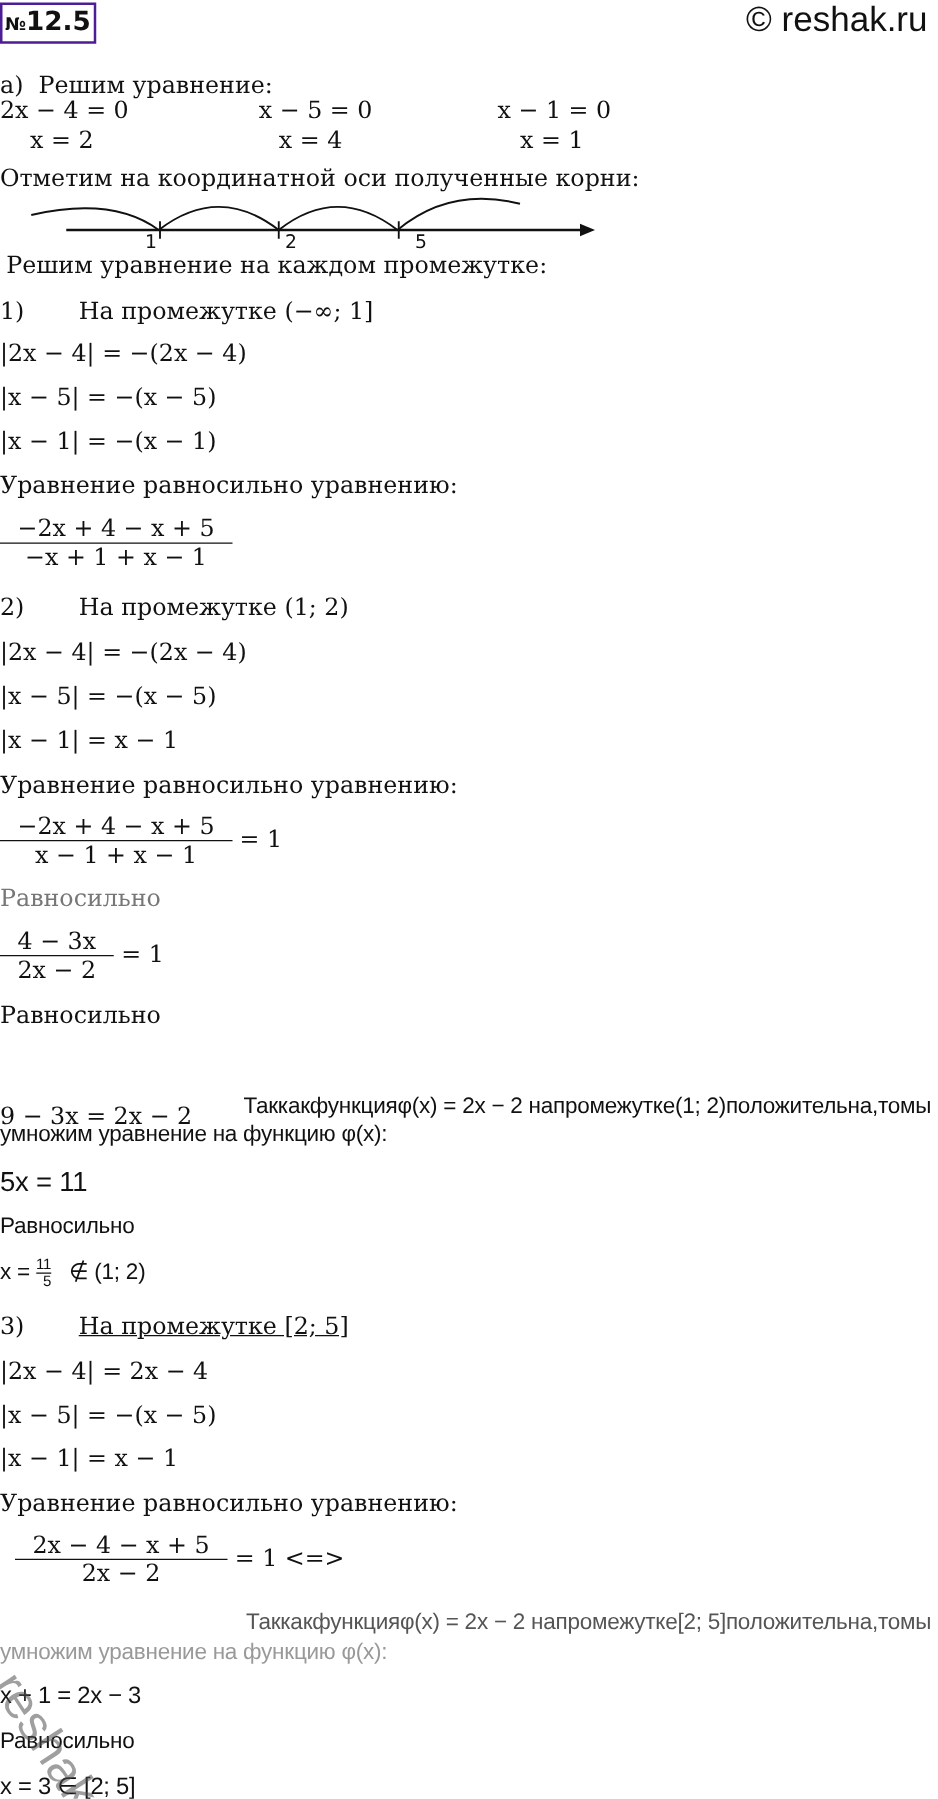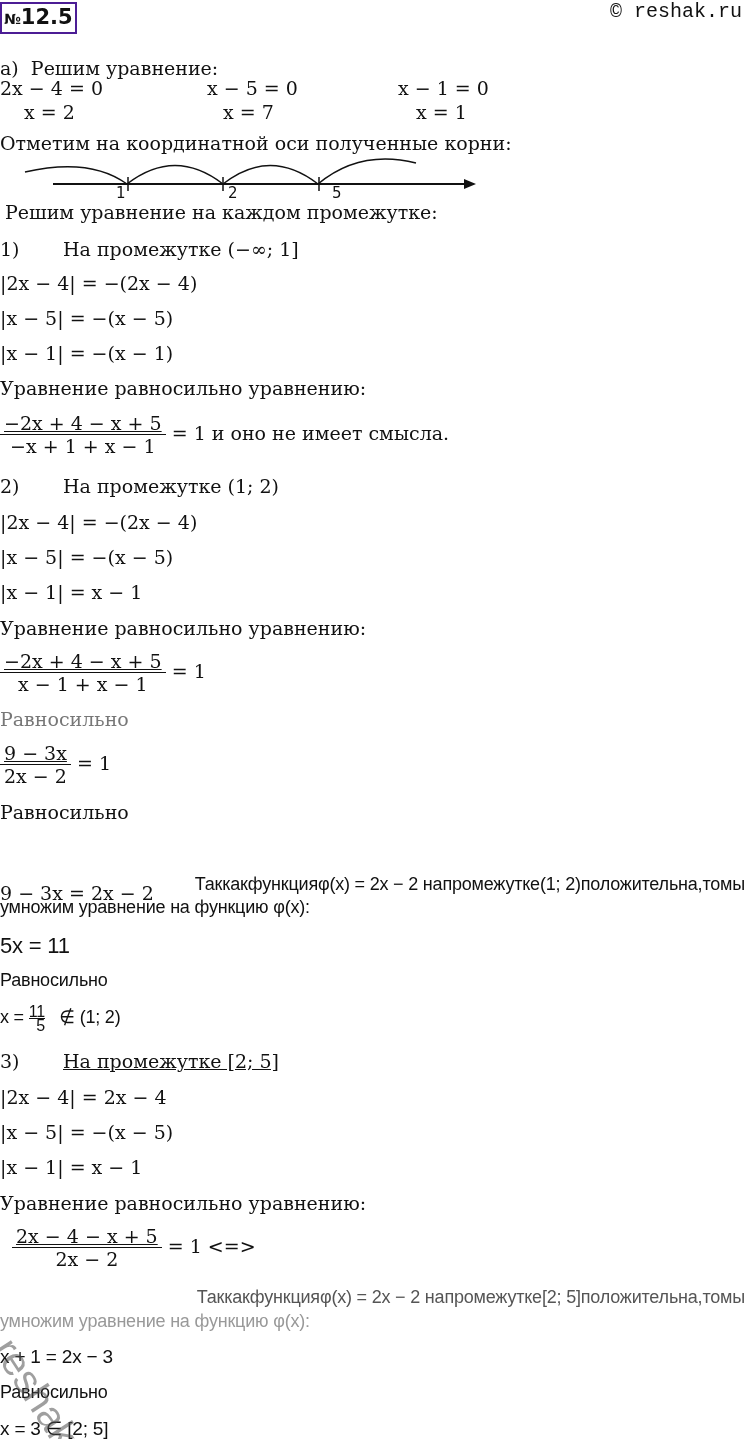--- a/index.html
+++ b/index.html
@@ -6,43 +6,43 @@
   body { width:750px; height:1439px; position:relative; overflow:hidden;
          font-family:"DejaVu Serif","Liberation Serif",serif; color:#111; }
   .abs { position:absolute; white-space:nowrap; }
   .t { font-size:19px; line-height:22px; }
   .m { font-size:19px; line-height:22px; }
   .gray { color:#777; }
   .narrow { font-family:"Liberation Sans",sans-serif; font-size:18px; letter-spacing:-0.2px; }
   .title-box { left:0; top:2px; border:2px solid #4c1d95; padding:0 2px; font-family:"DejaVu Sans","Liberation Sans",sans-serif;
                font-weight:bold; font-size:21px; line-height:26px; }
   .title-box .no { font-size:14px; font-weight:bold; }
-  .copy { right:8px; top:0px; font-family:Liberation Mono, monospace; font-size:20px; }
+  .copy { right:8px; top:0px; font-family:Liberation Sans, sans-serif; font-size:28px; }
   .frac { display:inline-block; vertical-align:middle; text-align:center; }
-  .frac .num { display:block; border-bottom:1.5px solid #111; padding:0 4px; line-height:22px;text-decoration:underline; }
+  .frac .num { display:block; border-bottom:1.5px solid #111; padding:0 14px; line-height:22px; }
   .frac .den { display:block; line-height:22px; }
-  .small-frac { display:inline-block; vertical-align:middle; text-align:right; font-size:16px; line-height:13px; }
+  .small-frac { display:inline-block; vertical-align:middle; text-align:right; font-size:12px; line-height:13px; }
   .small-frac .num { display:block; border-bottom:1px solid #111; }
   .watermark { left:2px; top:1330px; transform:rotate(58deg); transform-origin:left top; font-family:"Liberation Sans",sans-serif;
                font-size:40px; color:rgba(80,80,80,0.55); }
   .watermark { transform:rotate(57deg); left:22px; top:1330px; }
   .just { width:745px; display:flex; justify-content:flex-end; }
 </style>
 </head>
 <body>
 
 <div class="abs title-box"><span class="no">№</span><span>12.5</span></div>
 <div class="abs copy">© reshak.ru</div>
 
 <div class="abs t" style="left:0;top:57px;"><span>а)</span>&nbsp; <span>Решим уравнение:</span></div>
 
 <div class="abs m" style="left:0;top:77px;">2x − 4 = 0</div>
 <div class="abs m" style="left:24px;top:101px;">x = 2</div>
 <div class="abs m" style="left:207px;top:77px;">x − 5 = 0</div>
-<div class="abs m" style="left:223px;top:101px;">x = 7</div>
+<div class="abs m" style="left:223px;top:101px;">x = 4</div>
 <div class="abs m" style="left:398px;top:77px;">x − 1 = 0</div>
 <div class="abs m" style="left:416px;top:101px;">x = 1</div>
 
 <div class="abs t" style="left:0;top:132px;">Отметим на координатной оси полученные корни:</div>
 
 <svg class="abs" style="left:0;top:155px;" width="490" height="50">
   <line x1="53" y1="29" x2="466" y2="29" stroke="#111" stroke-width="2"></line>
   <polygon points="476,29 464,24 464,34" fill="#111"></polygon>
   <path d="M25,17 Q90,2 127,29" fill="none" stroke="#111" stroke-width="1.5"></path>
   <path d="M127,29 Q175,-8 223,29" fill="none" stroke="#111" stroke-width="1.5"></path>
@@ -59,36 +59,35 @@
 <div class="abs t" style="left:5px;top:201px;">Решим уравнение на каждом промежутке:</div>
 
 <div class="abs t" style="left:0;top:238px;">1)</div>
 <div class="abs t" style="left:63px;top:238px;">На промежутке (−∞; 1]</div>
 <div class="abs m" style="left:0;top:272px;">|2x − 4| = −(2x − 4)</div>
 <div class="abs m" style="left:0;top:307px;">|x − 5| = −(x − 5)</div>
 <div class="abs m" style="left:0;top:342px;">|x − 1| = −(x − 1)</div>
 <div class="abs t" style="left:0;top:377px;">Уравнение равносильно уравнению:</div>
 <div class="abs m" style="left:0;top:412px;">
   <span class="frac"><span class="num">−2x + 4 − x + 5</span><span class="den">−x + 1 + x − 1</span></span>
-  <span>= 1 и оно не имеет смысла.</span>
 </div>
 
 <div class="abs t" style="left:0;top:475px;">2)</div>
 <div class="abs t" style="left:63px;top:475px;">На промежутке (1; 2)</div>
 <div class="abs m" style="left:0;top:511px;">|2x − 4| = −(2x − 4)</div>
 <div class="abs m" style="left:0;top:546px;">|x − 5| = −(x − 5)</div>
 <div class="abs m" style="left:0;top:581px;">|x − 1| = x − 1</div>
 <div class="abs t" style="left:0;top:617px;">Уравнение равносильно уравнению:</div>
 <div class="abs m" style="left:0;top:650px;">
   <span class="frac"><span class="num">−2x + 4 − x + 5</span><span class="den">x − 1 + x − 1</span></span>
   <span>= 1</span>
 </div>
 <div class="abs t gray" style="left:0;top:708px;">Равносильно</div>
 <div class="abs m" style="left:0;top:742px;">
-  <span class="frac"><span class="num">9 − 3x</span><span class="den">2x − 2</span></span>
+  <span class="frac"><span class="num">4 − 3x</span><span class="den">2x − 2</span></span>
   <span>= 1</span>
 </div>
 <div class="abs t" style="left:0;top:801px;">Равносильно</div>
 <div class="abs m" style="left:0;top:882px;">9 − 3x = 2x − 2</div>
 
 <div class="abs narrow just" style="left:0;top:874px;">
   <span>Так</span>
   <span>как</span>
   <span>функция</span>
   <span>φ(x) = 2x − 2 на</span>

